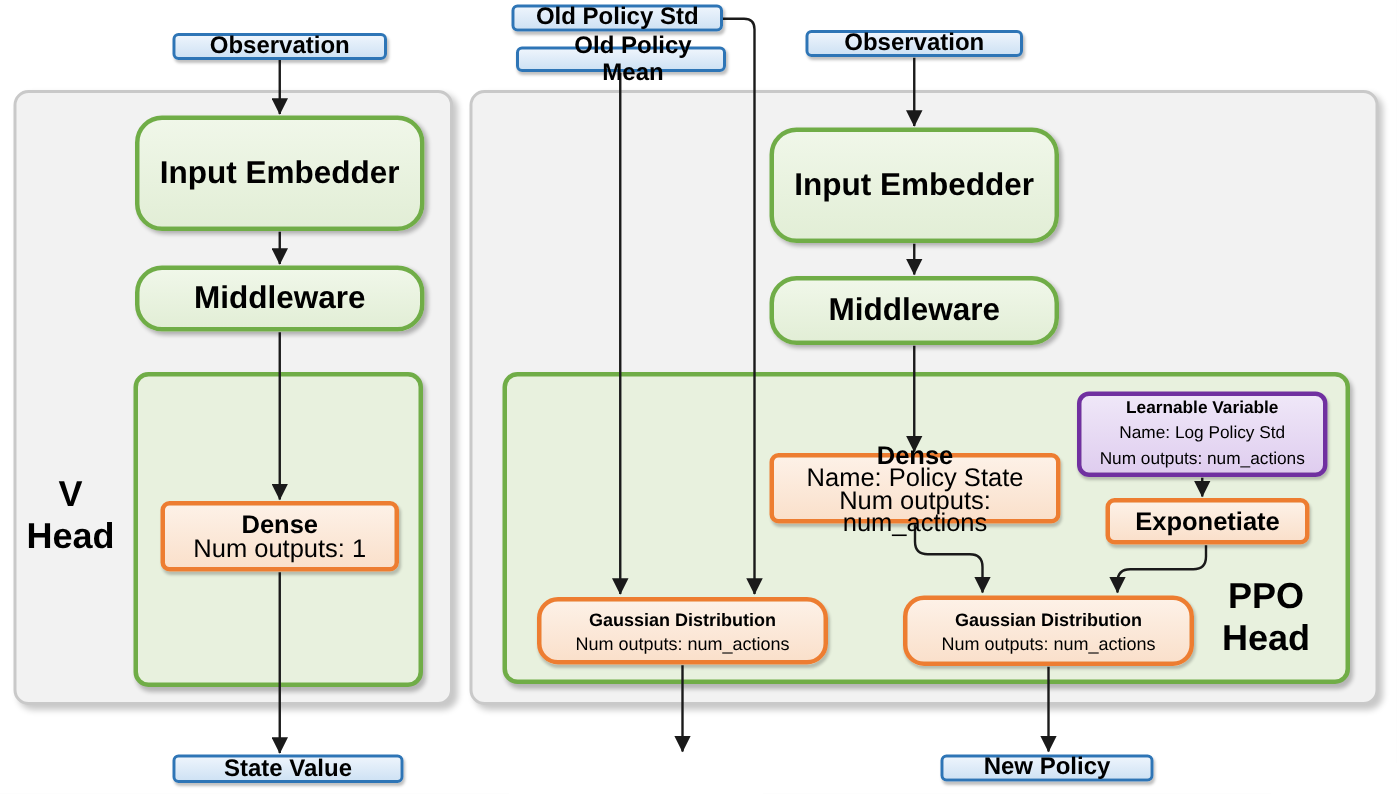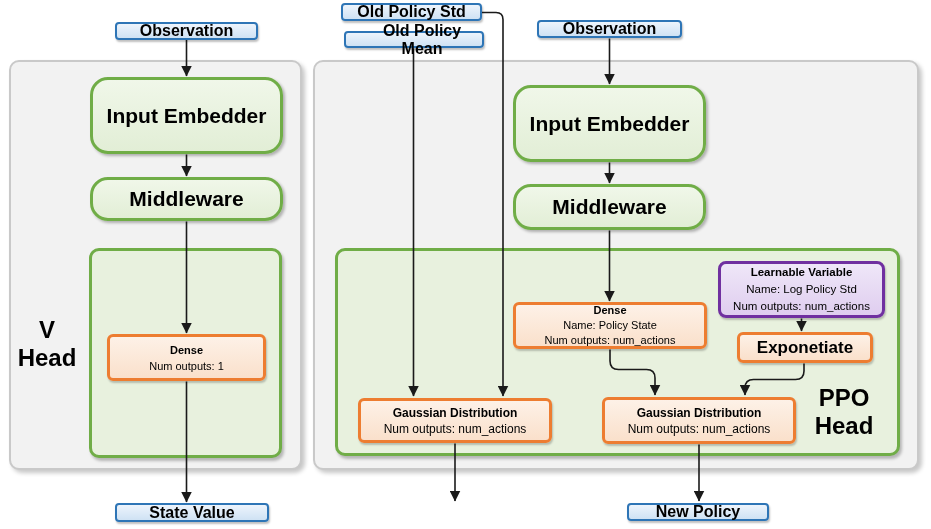--- a/index.html
+++ b/index.html
@@ -30,31 +30,31 @@
   }
   .green-box{
     background:linear-gradient(180deg,#F0F7E9 0%,#E2EED6 100%);
     border:3px solid #70AD47;border-radius:18px;
     font-weight:bold;font-size:21px;
     box-shadow:2px 2px 3px rgba(0,0,0,0.28);
   }
   .orange{
     background:linear-gradient(180deg,#FDF1E7 0%,#FAE0CB 100%);
     border:3px solid #ED7D31;border-radius:6px;
-    font-size:11px;line-height:15px;
+    font-size:17px;line-height:15px;
     box-shadow:1px 2px 2px rgba(0,0,0,0.22);
   }
   .purple{
     background:linear-gradient(180deg,#EFE7F8 0%,#DFCDEF 100%);
     border:3px solid #7030A0;border-radius:8px;
     font-size:11.5px;line-height:17px;
     box-shadow:1px 2px 2px rgba(0,0,0,0.22);
     justify-content:center;
   }
-  .gauss{font-size:12px;line-height:16px;}
+  .gauss{font-size:12px;line-height:16px;border-radius:14px;}
   .node .title{font-weight:bold;}
   .exp-node{font-weight:bold;font-size:17px;text-align:right;}
   .dense2{line-height:16px;}
   .head-label{
     position:absolute;font-weight:bold;font-size:24px;line-height:28px;
     text-align:center;z-index:4;
   }
 </style>
 </head>
 <body>

